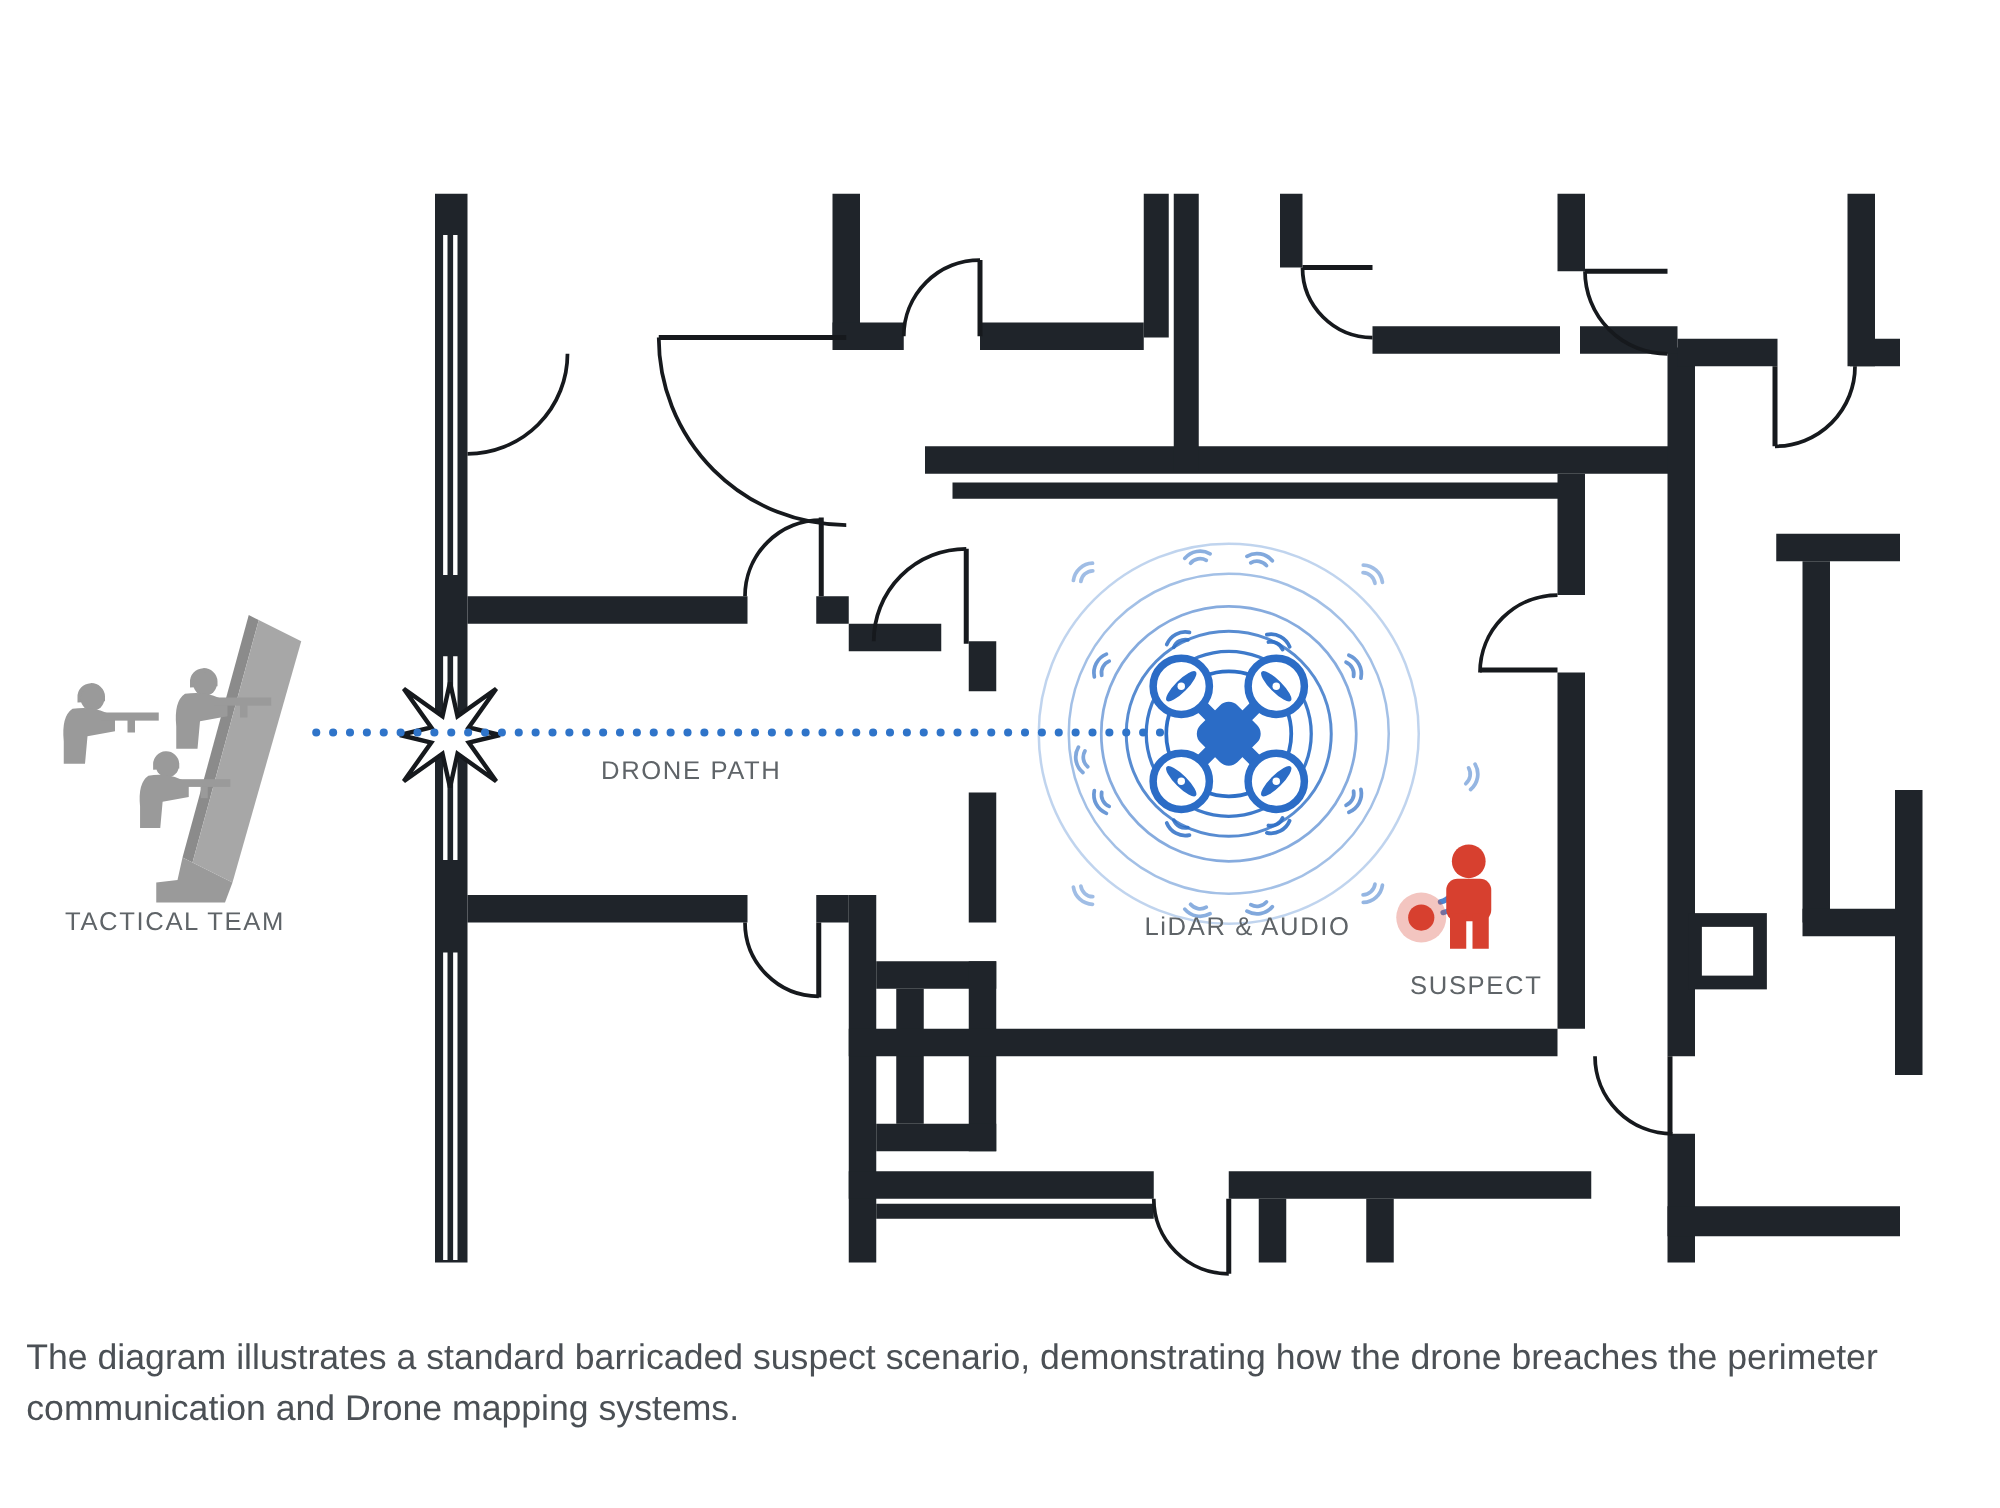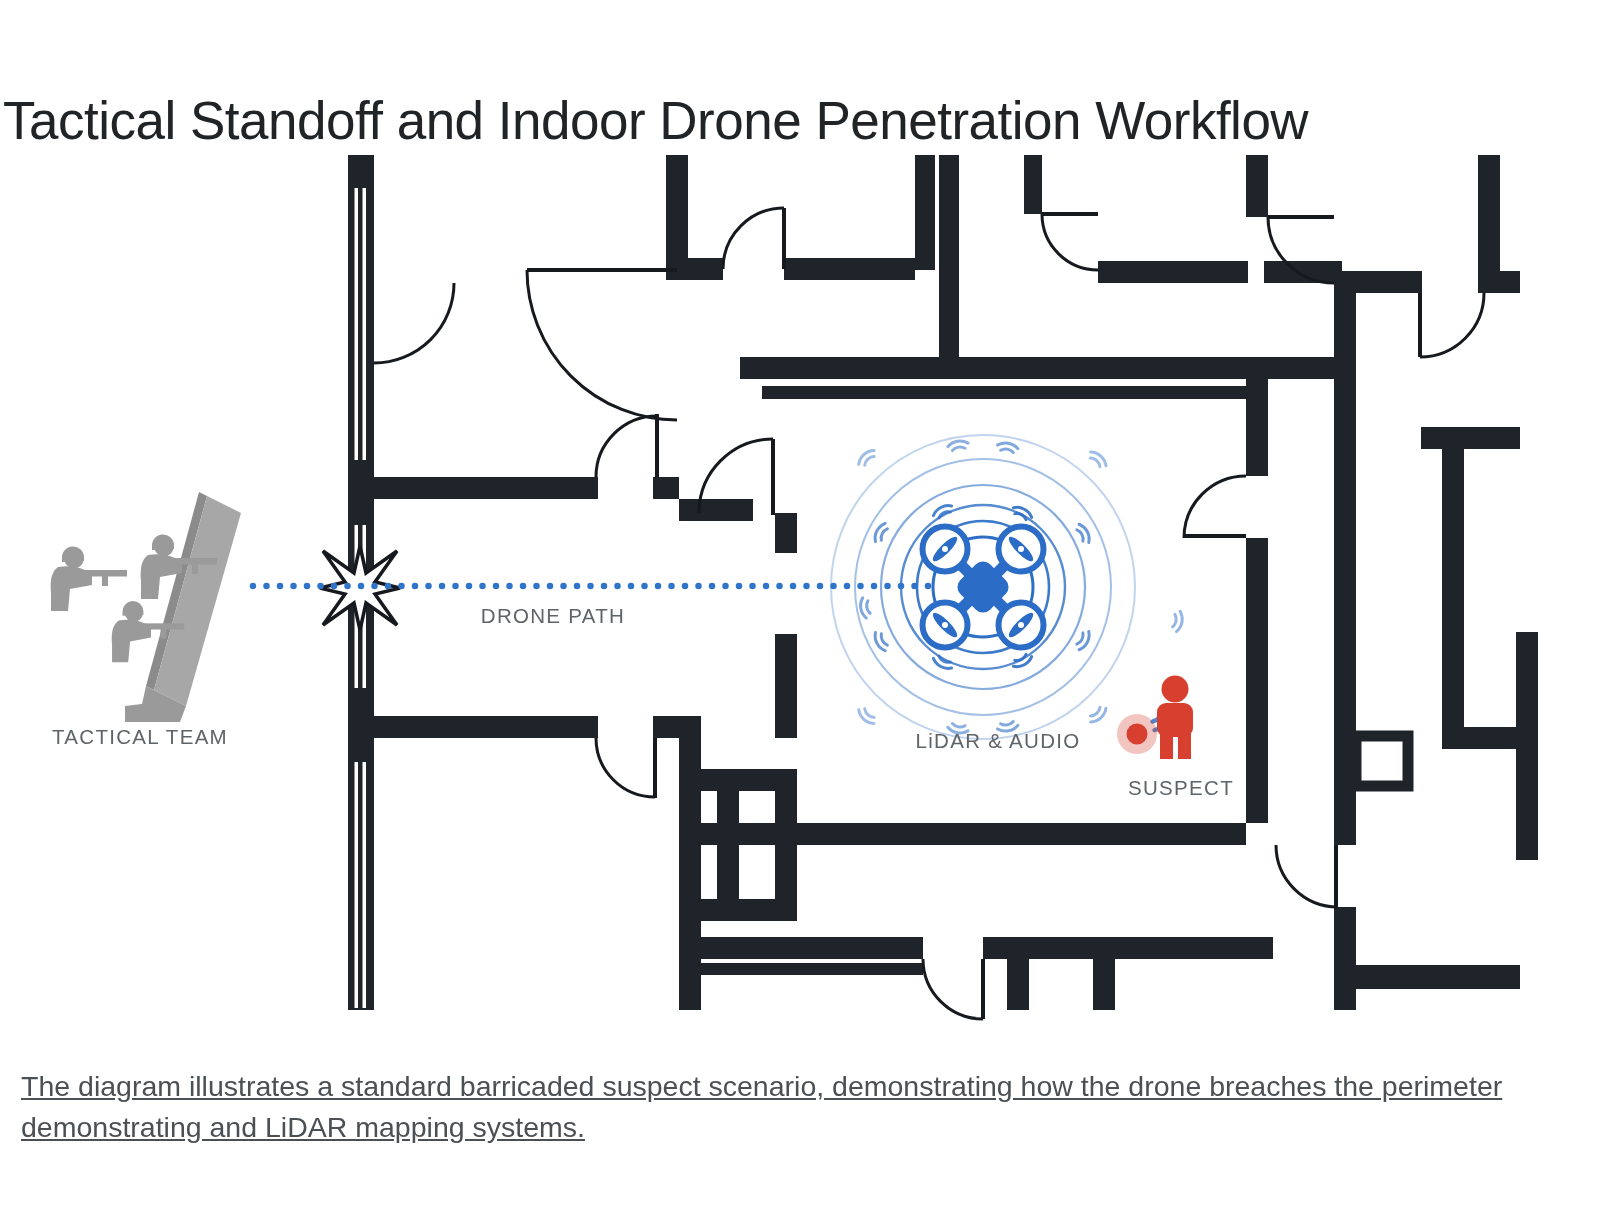--- a/index.html
+++ b/index.html
@@ -1,21 +1,21 @@
 <!DOCTYPE html>
 <html style="--wall: #1f242a; --wall-outline: #16191d; --path-blue: #2f74c9; --ring-blue: #2e6fc6; --drone-blue: #2b6cc6; --suspect-red: #d7402f; --team-gray: #9a9a9a; --label-gray: #5f6468;"><head>
 <meta charset="utf-8">
 <style>
   html,body{margin:0;padding:0;background:#ffffff;}
   .page{position:relative;width:1600px;height:1206px;background:#ffffff;overflow:hidden;
         font-family:"Liberation Sans", sans-serif;}
   .title{position:absolute;left:3px;top:54px;font-size:53px;font-weight:400;
          letter-spacing:-0.5px;color:#212427;white-space:nowrap;}
   .caption{position:absolute;left:21px;top:1066px;color:#4b5055;font-size:28.5px;line-height:41px;}
-  .caption div{white-space:nowrap;text-decoration:underline;}
+  .caption div{white-space:nowrap;}
   svg.diagram{position:absolute;left:0;top:0;}
   .w{fill:var(--wall,#1f242a);}
   .ws{fill:#ffffff;}
   .arc{fill:none;stroke:var(--wall-outline,#16191d);stroke-width:3px;}
   .leaf{fill:var(--wall-outline,#16191d);}
   .star{fill:#ffffff;stroke:var(--wall-outline,#16191d);stroke-width:3.5px;stroke-linejoin:miter;}
   .dots{stroke:var(--path-blue,#2f74c9);stroke-width:6.5;stroke-linecap:round;stroke-dasharray:0 13.5;fill:none;}
   .ring{fill:none;stroke:var(--ring-blue,#2e6fc6);}
   .wavearc{fill:none;stroke:var(--ring-blue,#2e6fc6);stroke-width:3;stroke-linecap:round;}
   .droneblue{fill:var(--drone-blue,#2b6cc6);}
@@ -23,21 +23,20 @@
   .gray{fill:var(--team-gray,#9a9a9a);}
   .red{fill:var(--suspect-red,#d7402f);}
   .lbl{fill:var(--label-gray,#5f6468);font-family:"Liberation Sans",sans-serif;
        font-size:20.5px;letter-spacing:1.3px;}
 </style>
 </head>
 <body>
 
 <div class="page">
 
-  <h1 class="title">Tactical Standoff and Indoor Drone Penetration Workflow</h1>
 
   <svg class="diagram" width="1600" height="1206" viewBox="0 0 1600 1206">
 
     <defs>
       <g id="wave">
         <path class="wavearc" d="M7.7,-6.4 A10,10 0 0 1 7.7,6.4"></path>
         <path class="wavearc" d="M12.3,-10.3 A16,16 0 0 1 12.3,10.3"></path>
       </g>
       <g id="soldier">
         <path class="gray" d="M-10,1 A11,11 0 0 1 12,0 L12,4 L-10,5 Z"></path>
@@ -217,16 +216,16 @@
     </g>
 
     <text class="lbl" x="140" y="744" text-anchor="middle">TACTICAL TEAM</text>
     <text class="lbl" x="553" y="623" text-anchor="middle">DRONE PATH</text>
     <text class="lbl" x="998" y="748" text-anchor="middle">LiDAR &amp; AUDIO</text>
     <text class="lbl" x="1181" y="795" text-anchor="middle">SUSPECT</text>
   </svg>
 
   <div class="caption">
     <div>The diagram illustrates a standard barricaded suspect scenario, demonstrating how the drone breaches the perimeter</div>
-    <div>demonstrating and LiDAR mapping systems.</div>
+    <div>communication and Drone mapping systems.</div>
   </div>
 
 </div>
 
 </body></html>

